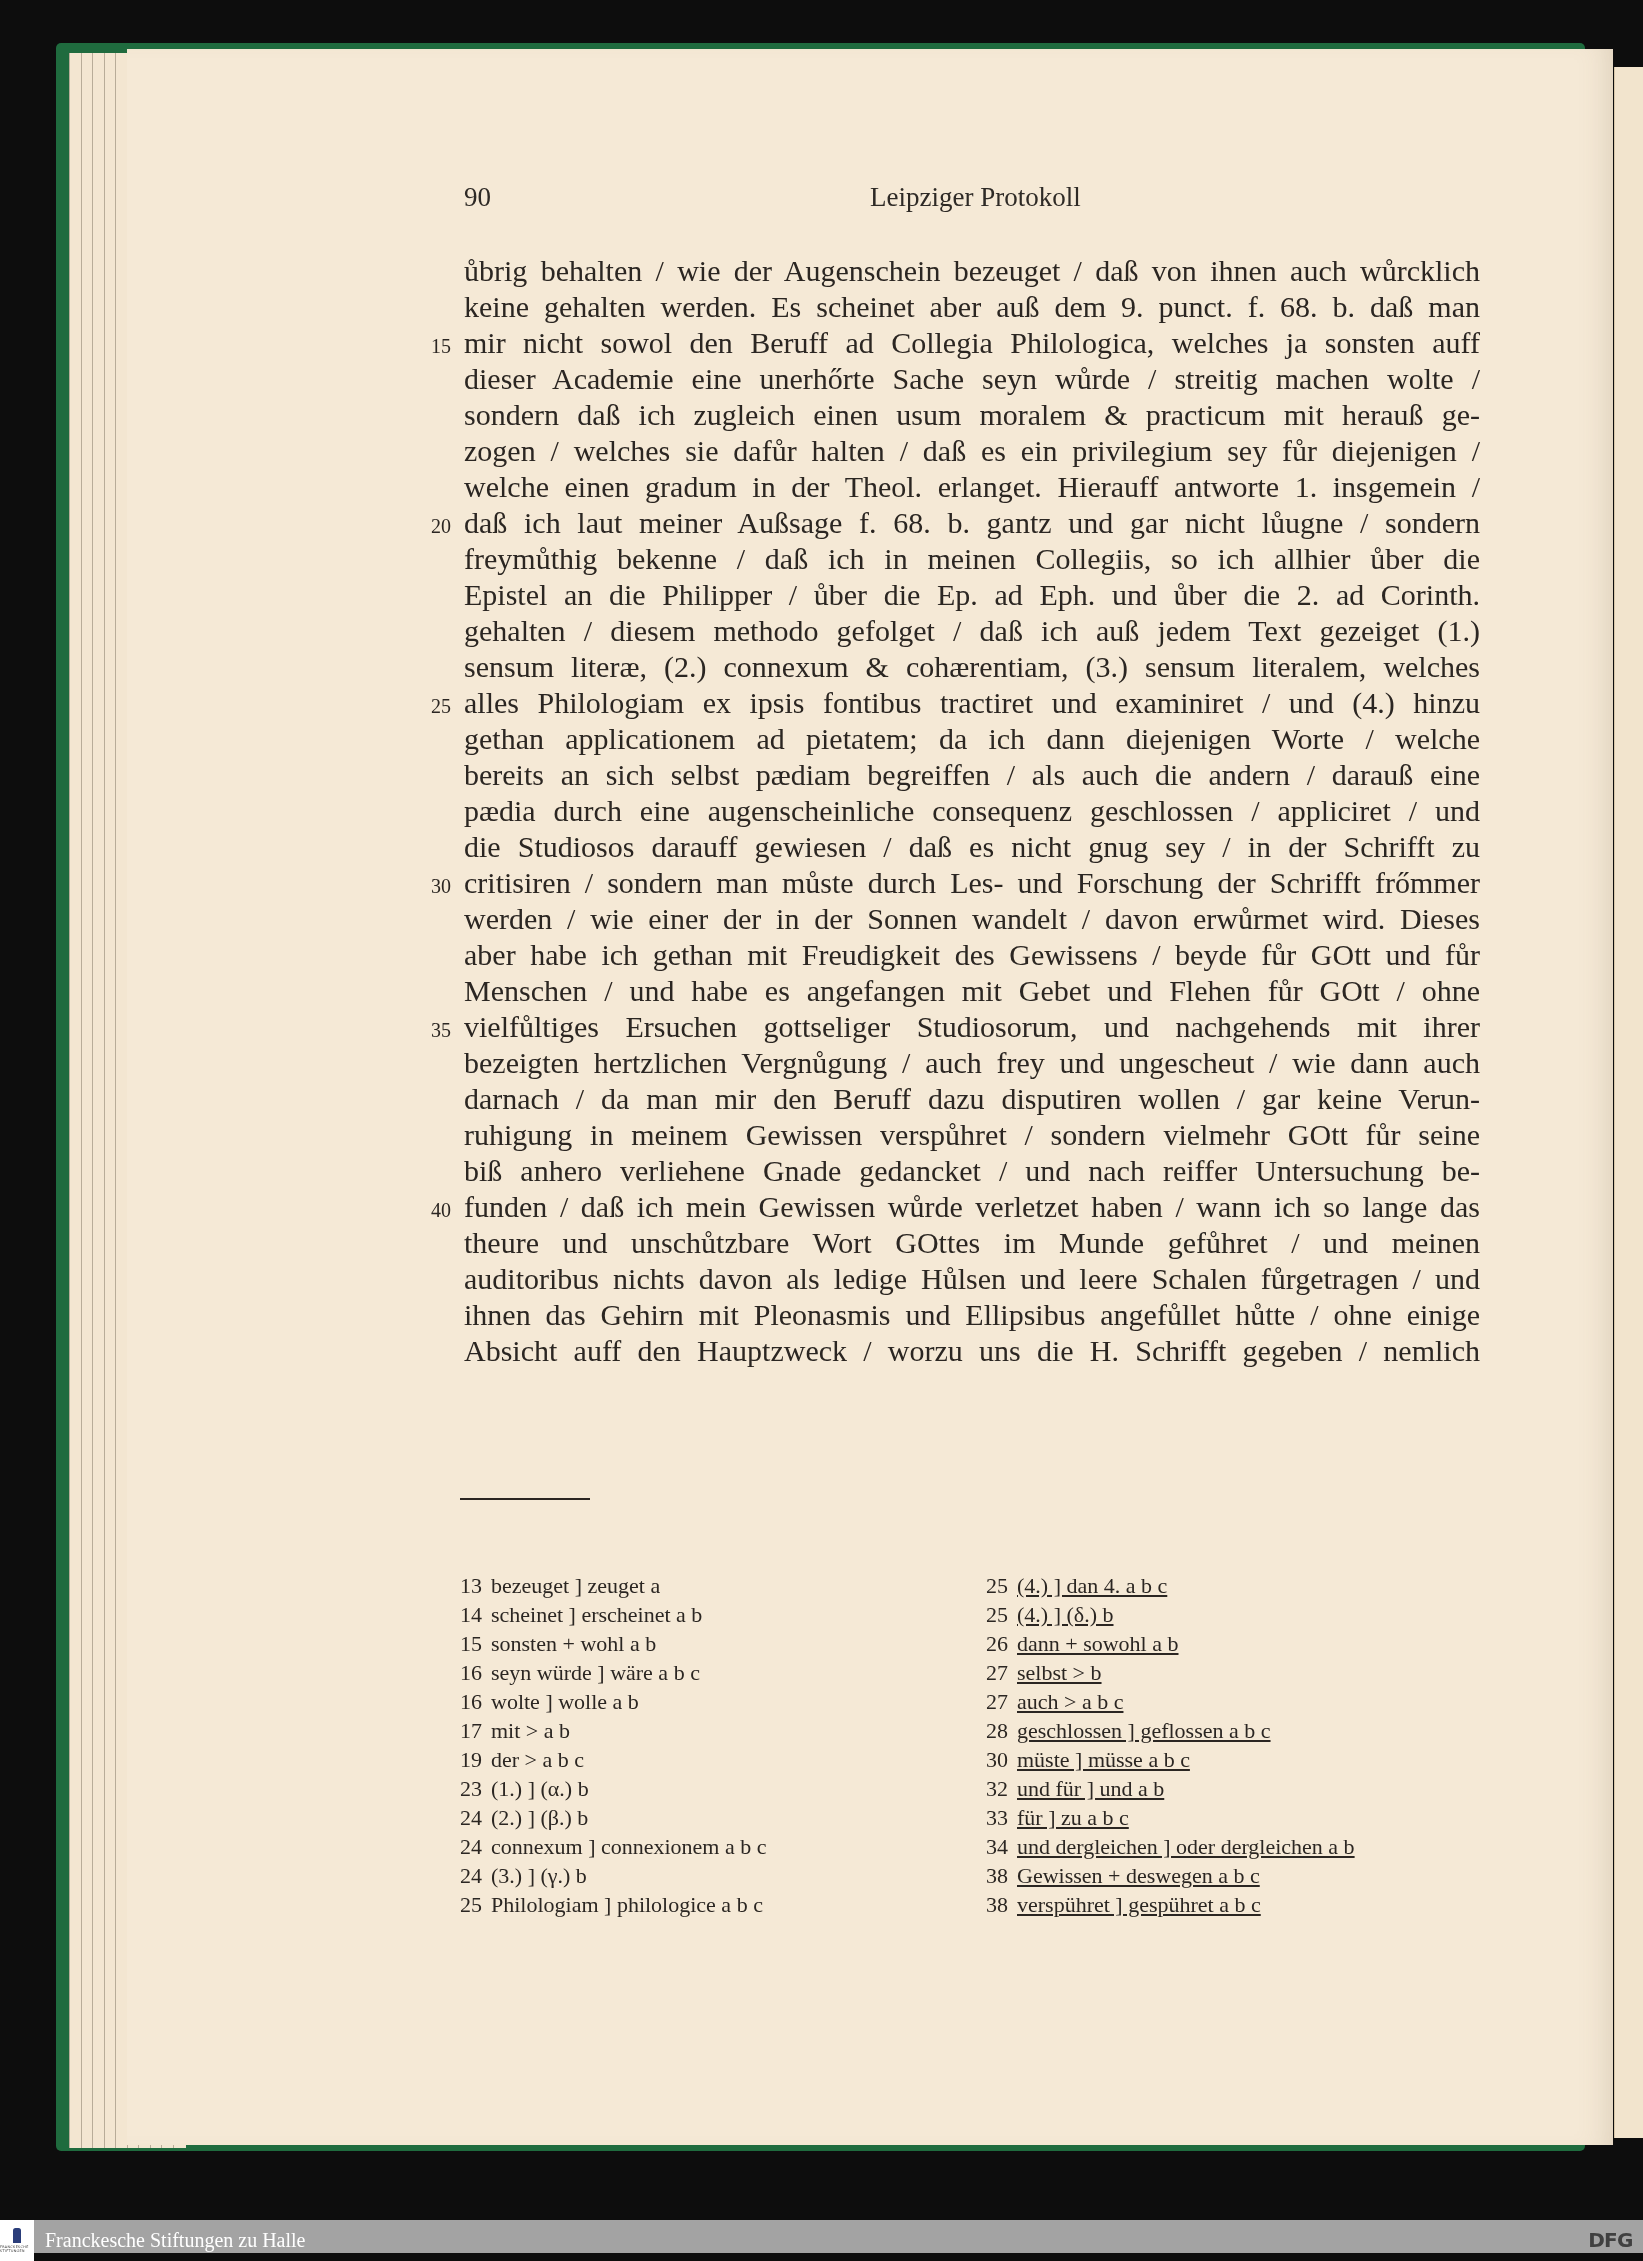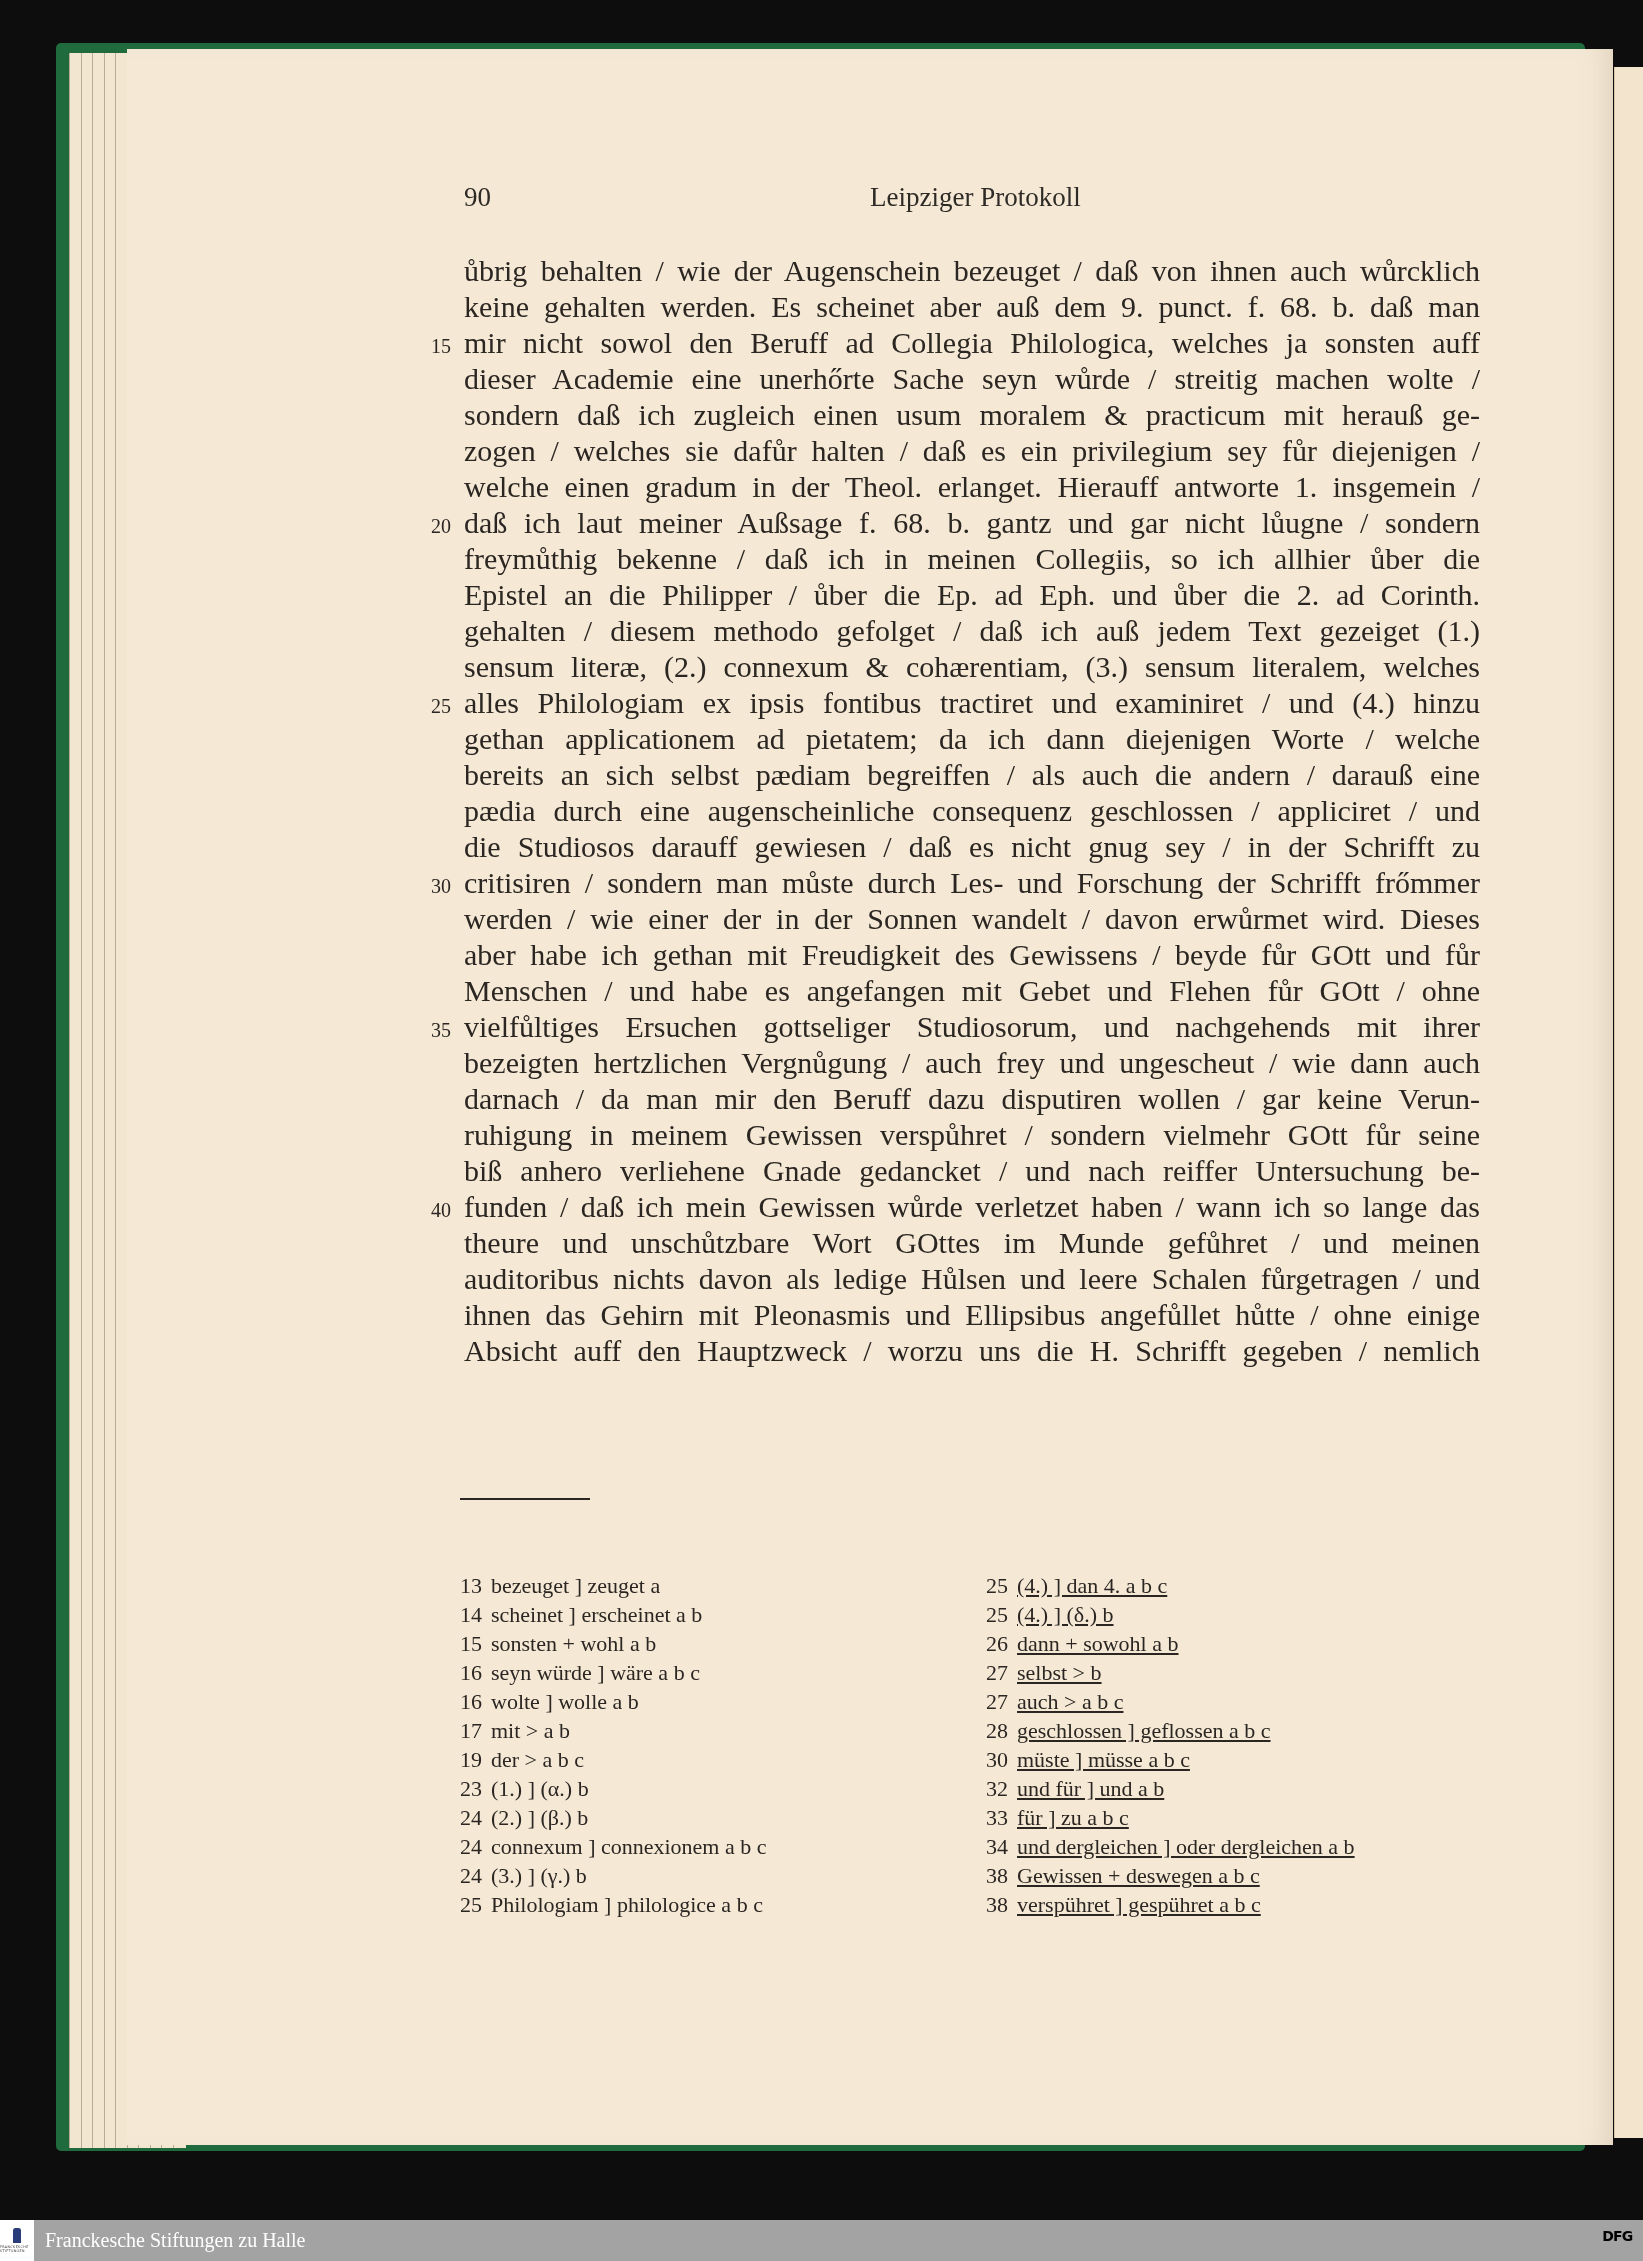--- a/index.html
+++ b/index.html
@@ -49,34 +49,34 @@
   }
   .apparatus {
     position:absolute; top:1571px;
     font-family:"Liberation Serif", serif; font-size:22px; line-height:29px; color:#2b2622;
   }
   .apparatus.left { left:460px; }
   .apparatus.right { left:986px;text-decoration:underline; }
   .app-entry { white-space:nowrap; }
   .app-entry .ln { display:inline-block; width:31px; }
   .footer {
-    position:absolute; left:0; top:2220px; width:1644px; height:41px; background:#a3a3a3;
+    position:absolute; left:0; top:2220px; width:1644px; height:33px; background:#a3a3a3;
   }
   .footer .logo {
     position:absolute; left:0; top:0; width:34px; height:41px; background:#ffffff;
     display:flex; flex-direction:column; align-items:center; justify-content:center;
   }
   .footer .logo .fig { width:8.2px; height:15px; background:#2a3d7a; border-radius:2.5px 2.5px 0 0; }
   .footer .logo .txt { font-family:"DejaVu Sans", sans-serif; font-size:3.3px; color:#333; margin-top:1.6px; letter-spacing:0.4px; }
   .footer .inst {
     position:absolute; left:45px; top:9px; font-family:"Liberation Serif", serif; font-size:20px; color:#ffffff;
   }
   .footer .dfg {
     position:absolute; right:11.5px; top:8.2px; font-family:"DejaVu Sans", sans-serif; font-weight:bold;
-    font-size:14px; color:#000000; letter-spacing:-0.8px;
+    font-size:20px; color:#404040; letter-spacing:-0.8px;
   }
 </style>
 </head>
 <body>
 
 <div class="cover"></div>
 <div class="page-stack">
   <div class="leaf" style="left:0px"></div>
   <div class="leaf" style="left:11.5px"></div>
   <div class="leaf" style="left:23px"></div>

